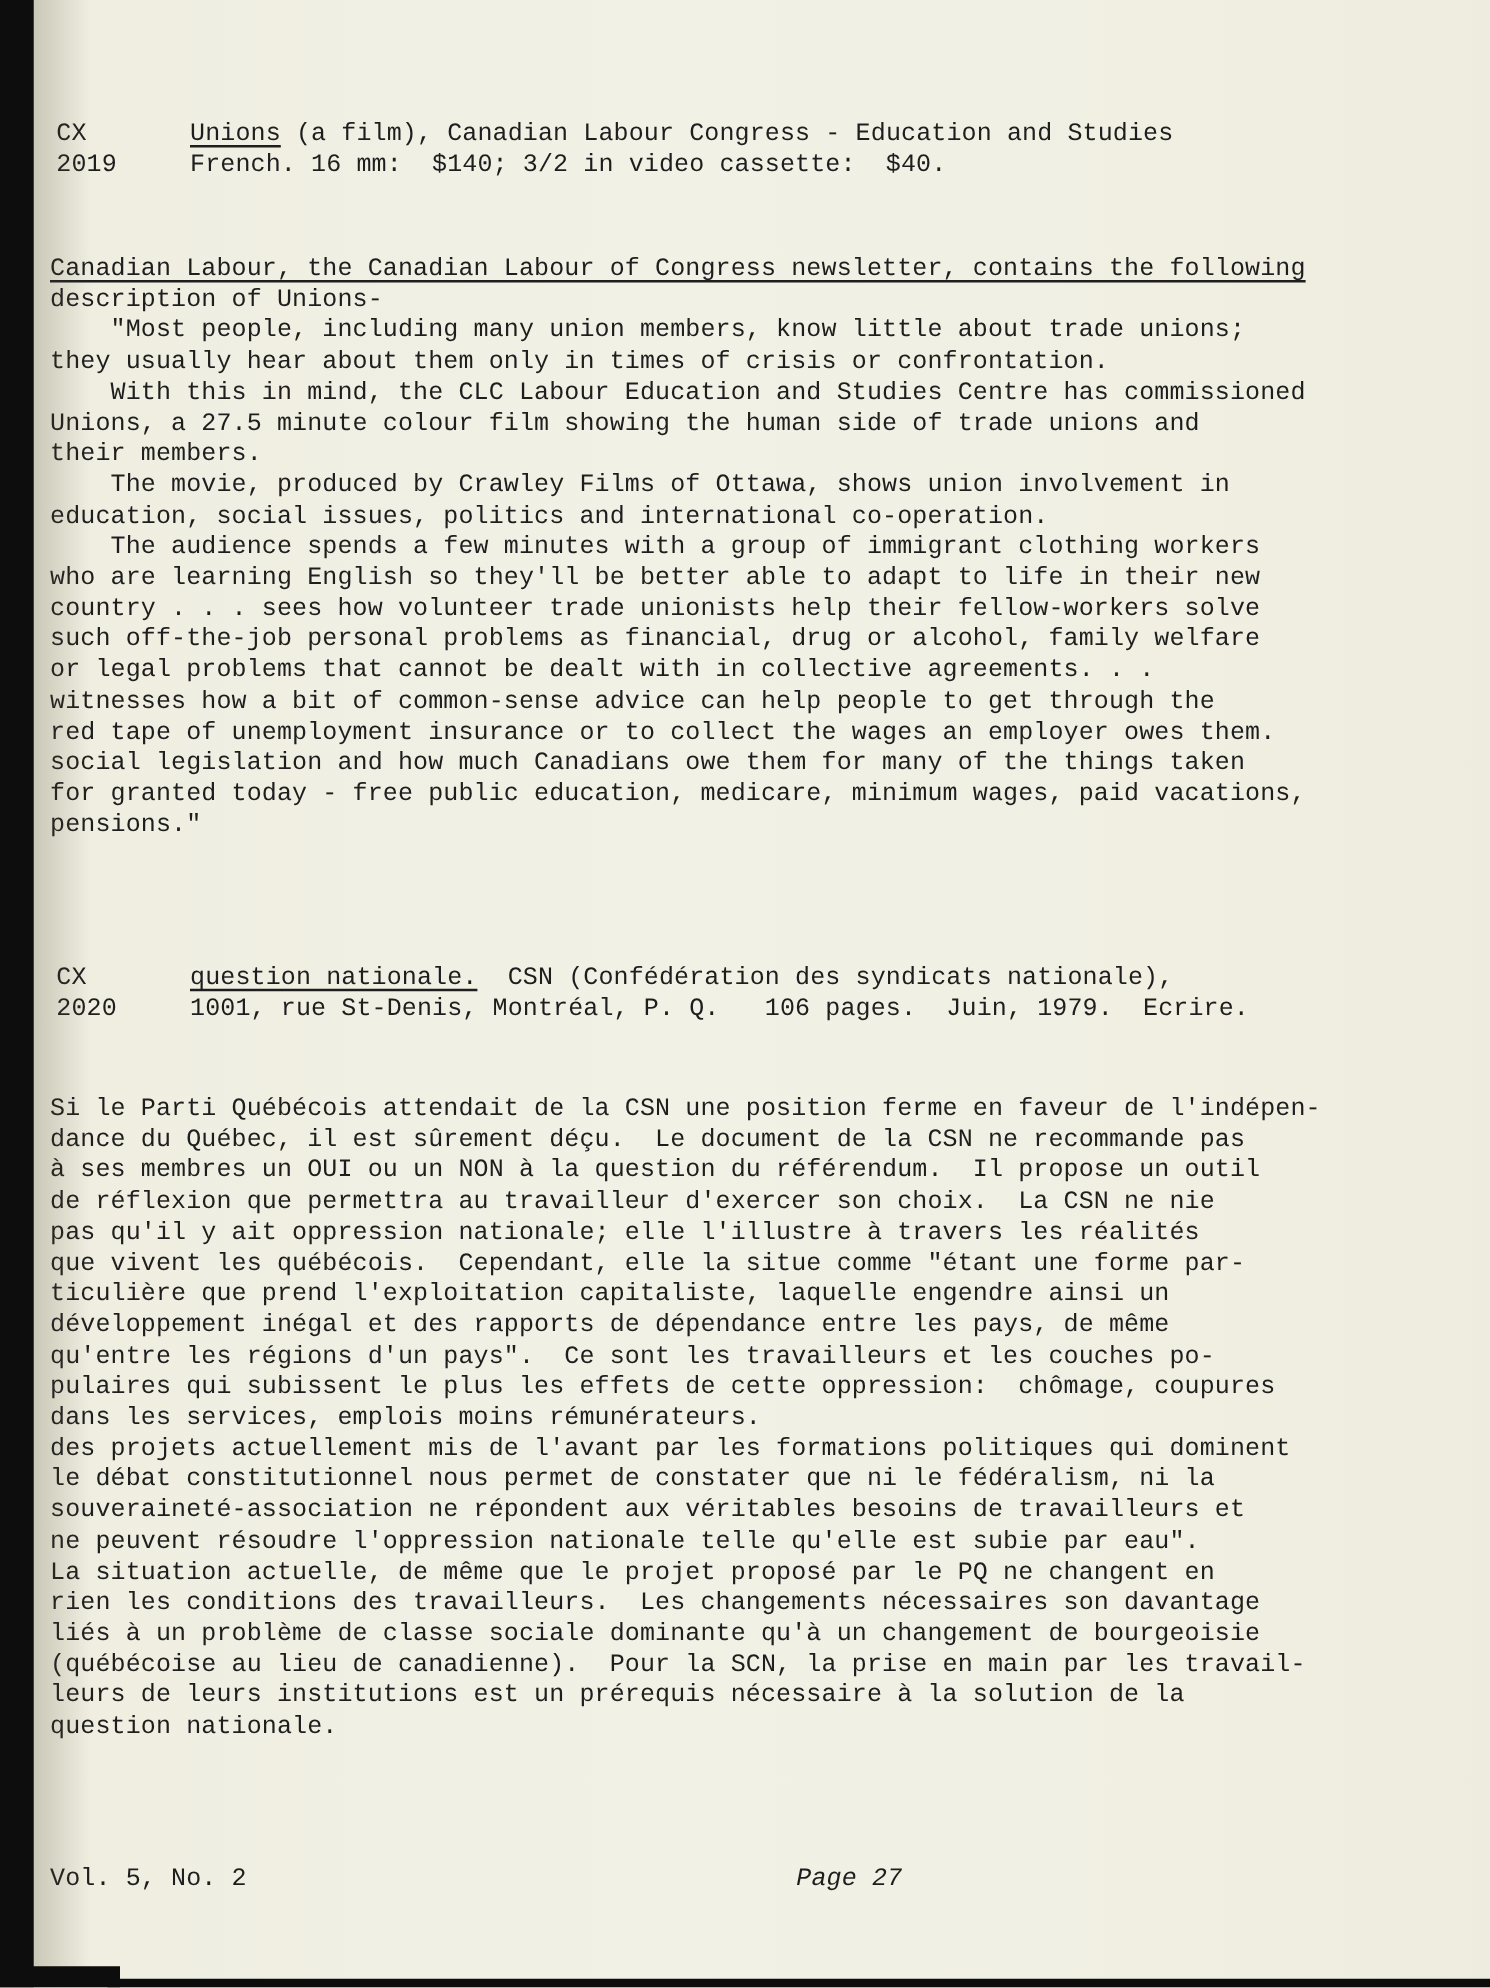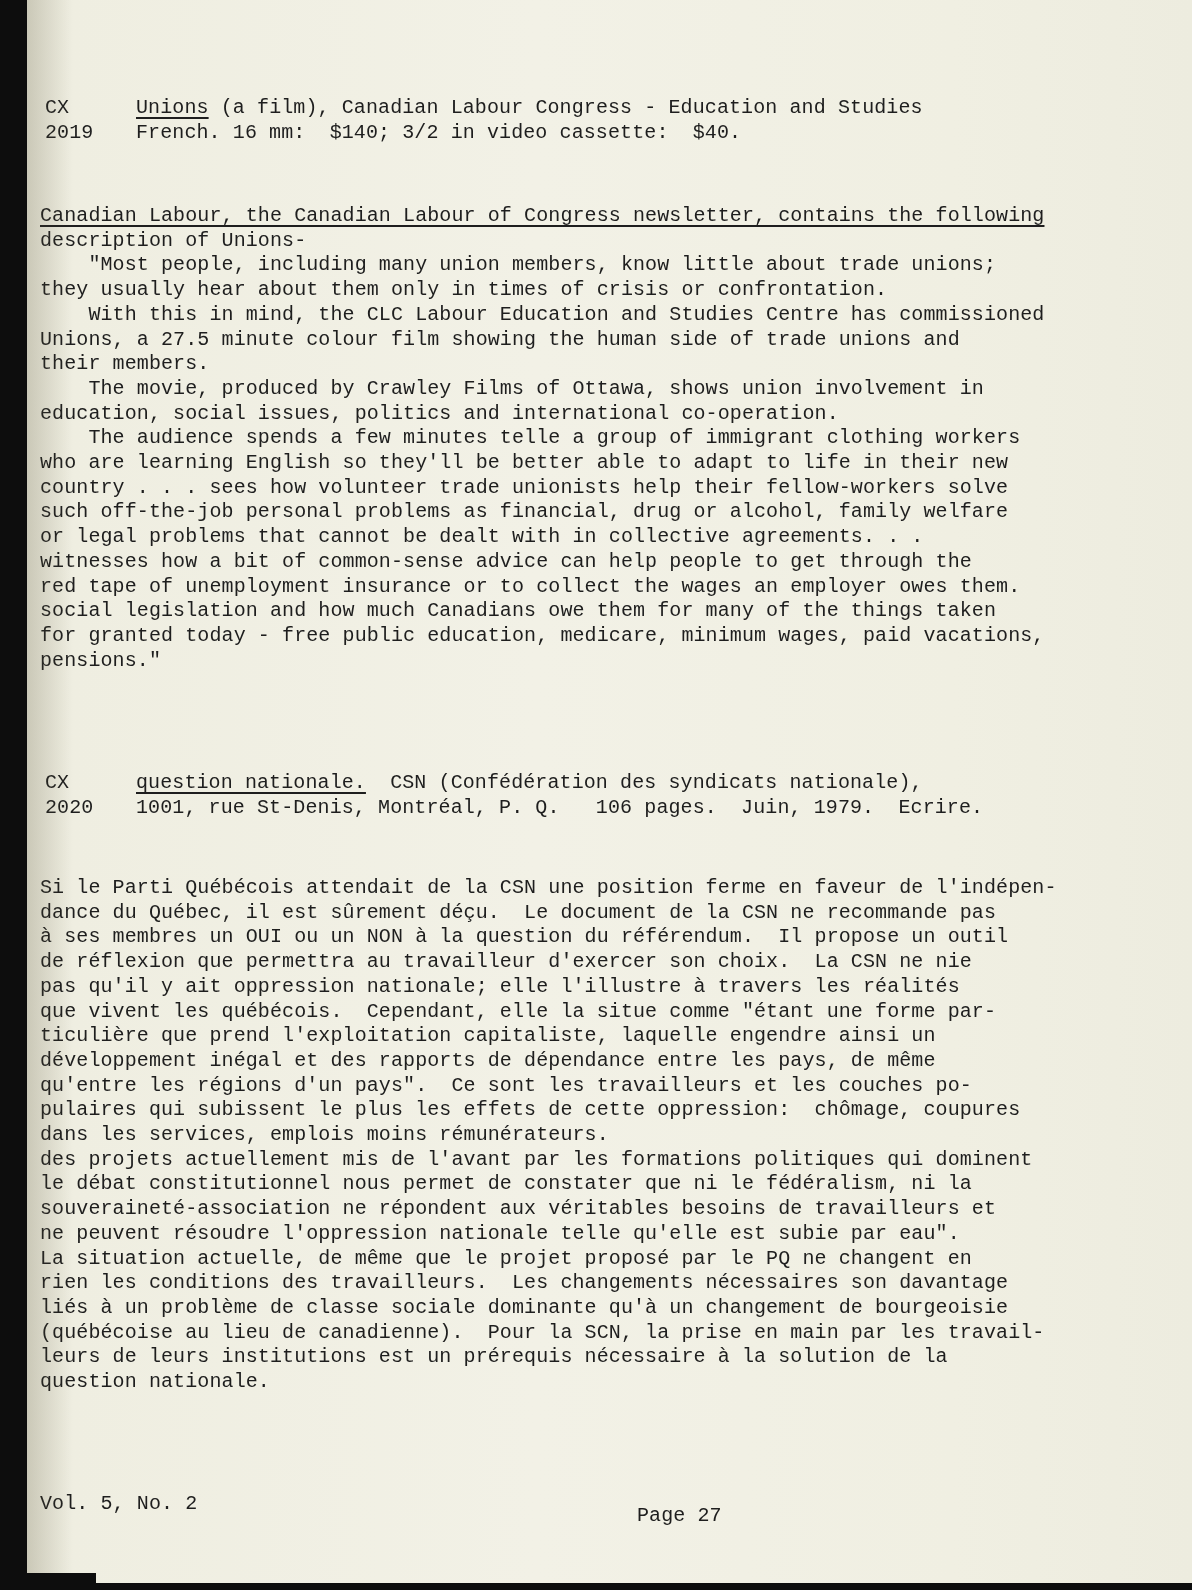--- a/index.html
+++ b/index.html
@@ -30,24 +30,24 @@
   .ln{
     white-space:pre;
     font-size:20px;
     line-height:24.7px;
     letter-spacing:0.1px;
   }
   .u{text-decoration:underline;text-underline-offset:4px;text-decoration-thickness:1.6px;}
   .block{position:absolute;left:0;right:0;}
   .entry{position:absolute;left:0;right:0;}
   .entry-id{position:absolute;left:45px;top:0;}
-  .entry-body{position:absolute;left:136px;top:0;}
+  .entry-body{position:absolute;left:152px;top:0;}
   .para{position:absolute;left:40px;right:20px;}
   .footer-vol{position:absolute;left:40px;top:0;}
-  .footer-page{position:absolute;left:637px;top:12px;}
+  .footer-page{position:absolute;left:637px;top:0;font-style:italic;}
 </style>
 </head>
 <body>
 
 <div class="page">
 
   <div class="entry" style="top:96px">
     <div class="entry-id">
         <div class="ln"><span>CX</span></div>
         <div class="ln"><span>2019</span></div>
@@ -61,21 +61,21 @@
   <div class="para block" style="top:204px">
       <div class="ln"><span class="u">Canadian Labour, the Canadian Labour of Congress newsletter, contains the following</span></div>
       <div class="ln"><span>description of Unions-</span></div>
       <div class="ln"><span>    "Most people, including many union members, know little about trade unions;</span></div>
       <div class="ln"><span>they usually hear about them only in times of crisis or confrontation.</span></div>
       <div class="ln"><span>    With this in mind, the CLC Labour Education and Studies Centre has commissioned</span></div>
       <div class="ln"><span>Unions, a 27.5 minute colour film showing the human side of trade unions and</span></div>
       <div class="ln"><span>their members.</span></div>
       <div class="ln"><span>    The movie, produced by Crawley Films of Ottawa, shows union involvement in</span></div>
       <div class="ln"><span>education, social issues, politics and international co-operation.</span></div>
-      <div class="ln"><span>    The audience spends a few minutes telle a group of immigrant clothing workers</span></div>
+      <div class="ln"><span>    The audience spends a few minutes with a group of immigrant clothing workers</span></div>
       <div class="ln"><span>who are learning English so they'll be better able to adapt to life in their new</span></div>
       <div class="ln"><span>country . . . sees how volunteer trade unionists help their fellow-workers solve</span></div>
       <div class="ln"><span>such off-the-job personal problems as financial, drug or alcohol, family welfare</span></div>
       <div class="ln"><span>or legal problems that cannot be dealt with in collective agreements. . .</span></div>
       <div class="ln"><span>witnesses how a bit of common-sense advice can help people to get through the</span></div>
       <div class="ln"><span>red tape of unemployment insurance or to collect the wages an employer owes them.</span></div>
       <div class="ln"><span>social legislation and how much Canadians owe them for many of the things taken</span></div>
       <div class="ln"><span>for granted today - free public education, medicare, minimum wages, paid vacations,</span></div>
       <div class="ln"><span>pensions."</span></div>
     </div>

